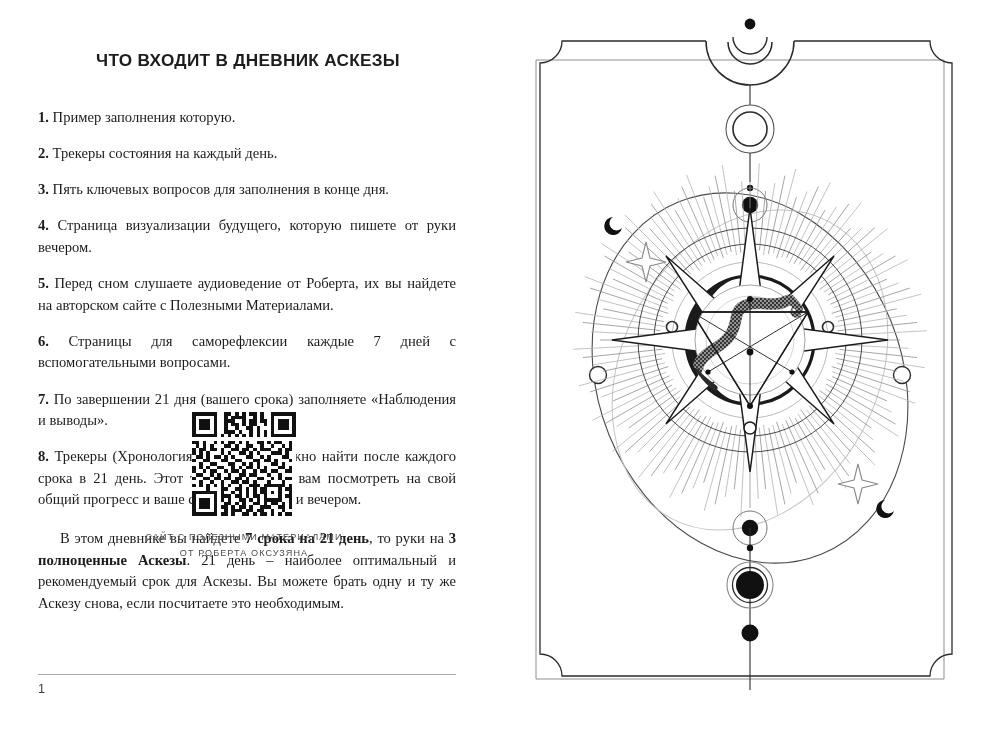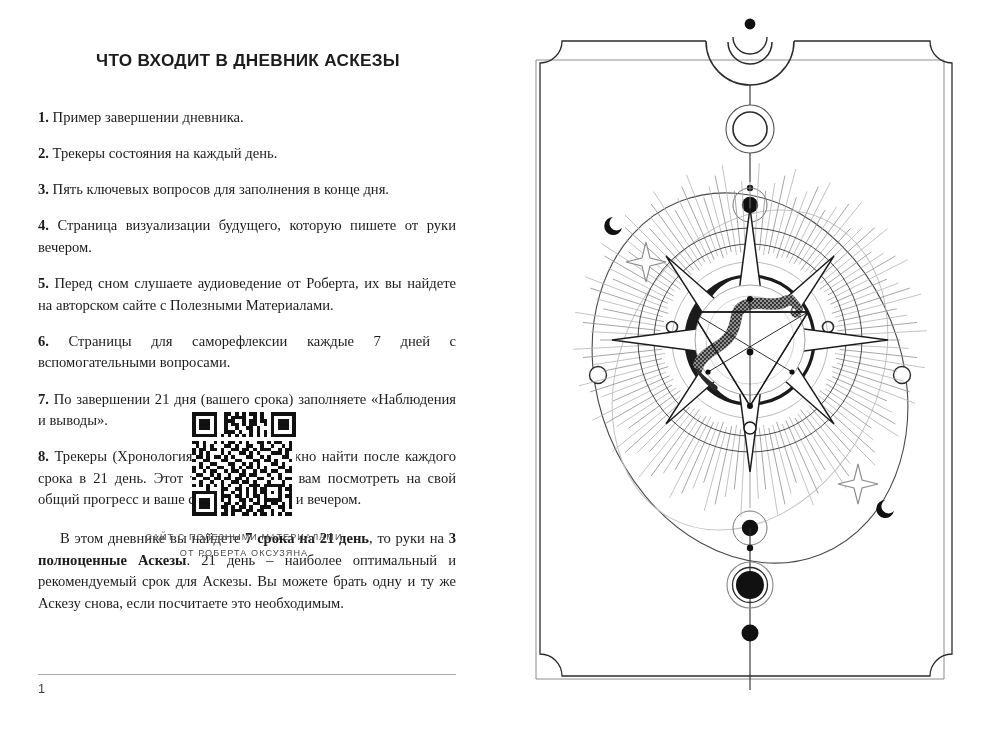--- a/index.html
+++ b/index.html
@@ -101,21 +101,21 @@
 
 <div class="spread">
 
   <div class="left-page">
 
     <h1 class="page-title">ЧТО ВХОДИТ В ДНЕВНИК АСКЕЗЫ</h1>
 
     <div class="body-col">
       <p class="li">
         <span class="num">1.</span>
-        <span>Пример завершении дневника.</span>
+        <span>Пример заполнения которую.</span>
       </p>
       <p class="li">
         <span class="num">2.</span>
         <span>Трекеры состояния на каждый день.</span>
       </p>
       <p class="li">
         <span class="num">3.</span>
         <span>Пять ключевых вопросов для заполнения в конце дня.</span>
       </p>
       <p class="li">

